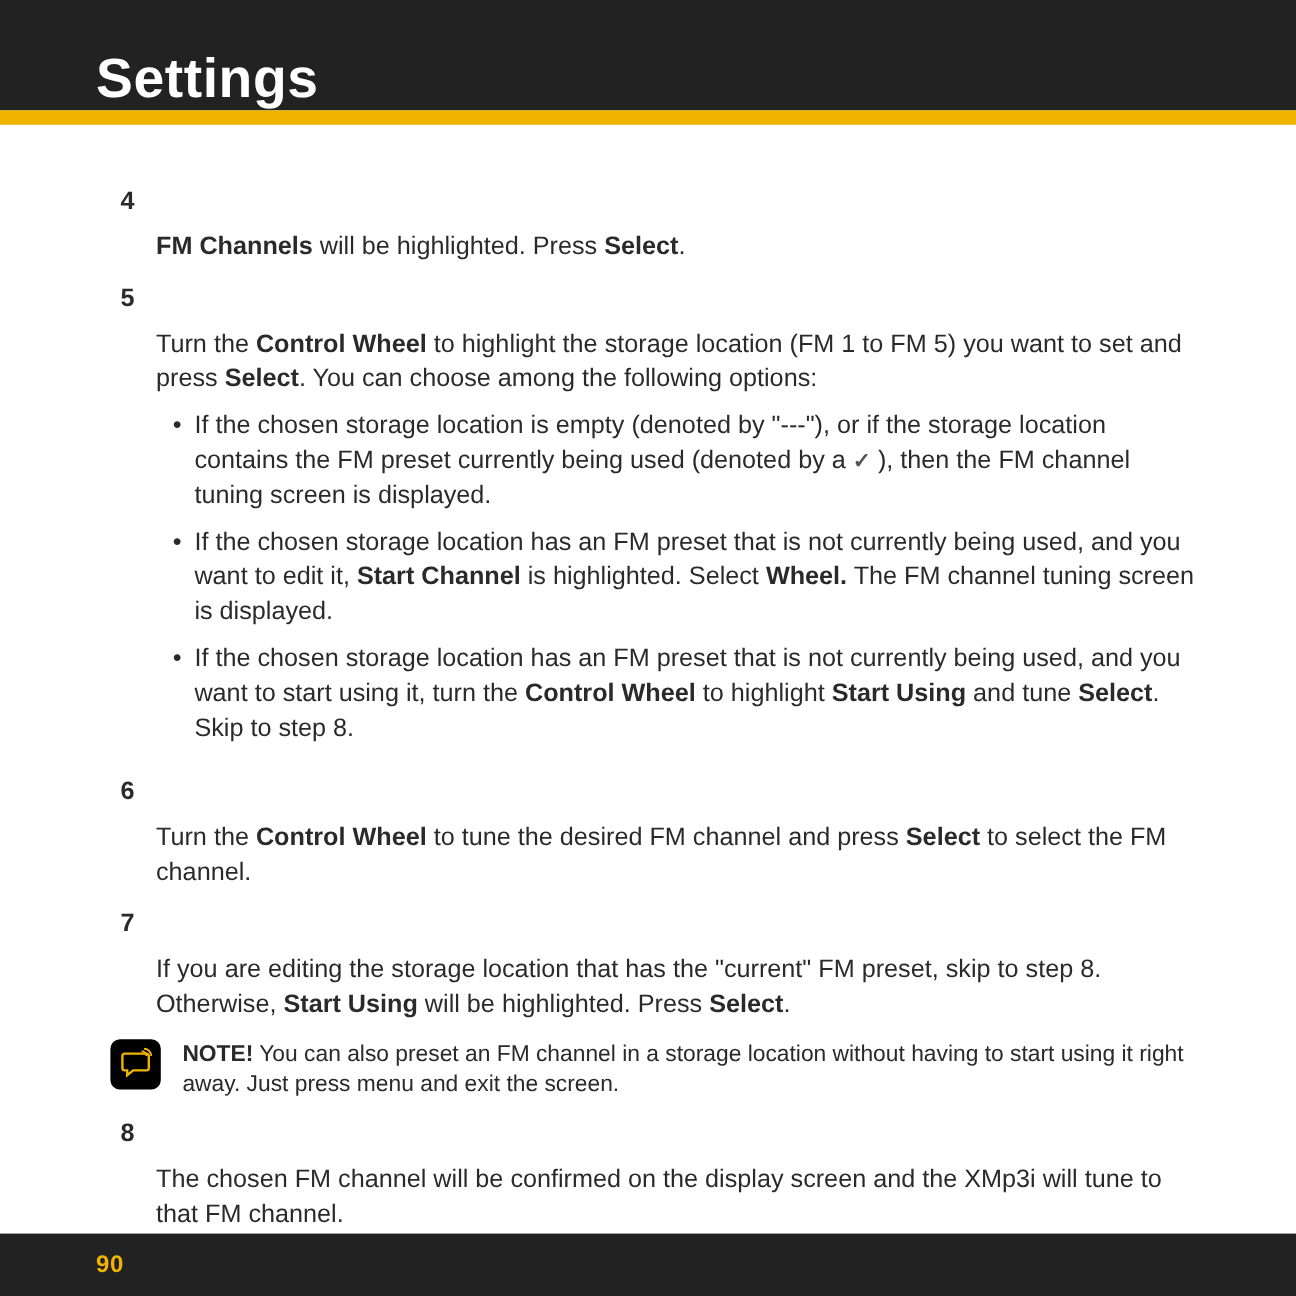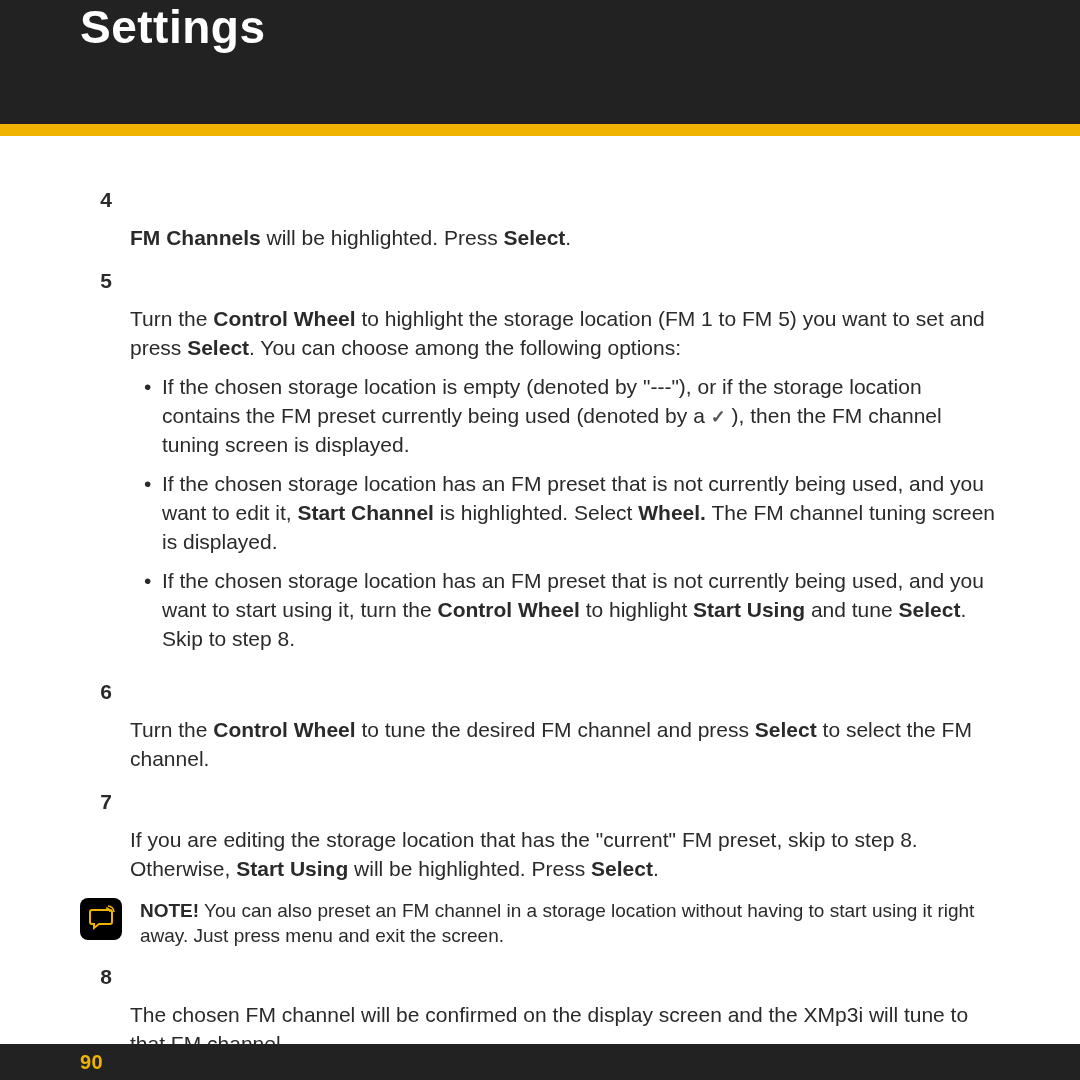--- a/index.html
+++ b/index.html
@@ -5,23 +5,23 @@
   * { box-sizing: border-box; margin: 0; padding: 0; }
   html, body { width: 1080px; height: 1080px; }
   body {
     font-family: Arial, Helvetica, sans-serif;
     background: #ffffff;
     color: #1a1a1a;
     position: relative;
   }
   .header {
     background: #222222;
-    height: 124px;
+    height: 92px;
     display: flex;
-    align-items: flex-start;
+    align-items: flex-end;
     padding-left: 80px;
   }
   .header-title {
     color: #ffffff;
     font-size: 46px;
     font-weight: 700;
     letter-spacing: 0.5px;
   }
   .accent-bar {
     height: 12px;
@@ -46,21 +46,21 @@
     padding-right: 18px;
   }
   .step-body { flex: 1; margin-top: 38px; }
   .bullet-list { margin-top: 10px; padding-left: 14px; }
   .bullet-item { display: flex; margin-bottom: 10px; }
   .bullet-dot { flex: 0 0 18px; }
   .bullet-text { flex: 1; }
   .note-row {
     display: flex;
     align-items: flex-start;
-    margin: 8px 0 14px 0;
+    margin: 8px 0 14px 12px;
   }
   .note-icon-wrap {
     flex: 0 0 50px;
     display: flex;
     justify-content: flex-end;
     padding-right: 8px;
   }
   .note-icon {
     width: 42px;
     height: 42px;
@@ -82,21 +82,21 @@
     display: inline-block;
     font-size: 18px;
     vertical-align: middle;
     color: #555;
     font-weight: bold;
   }
   .footer {
     position: absolute;
     left: 0;
     bottom: 0;
-    height: 36px;
+    height: 52px;
     width: 100%;
     background: #222222;
     display: flex;
     align-items: center;
     padding-left: 80px;
   }
   .page-num {
     color: #f0b400;
     font-weight: 900;
     font-size: 20px;

